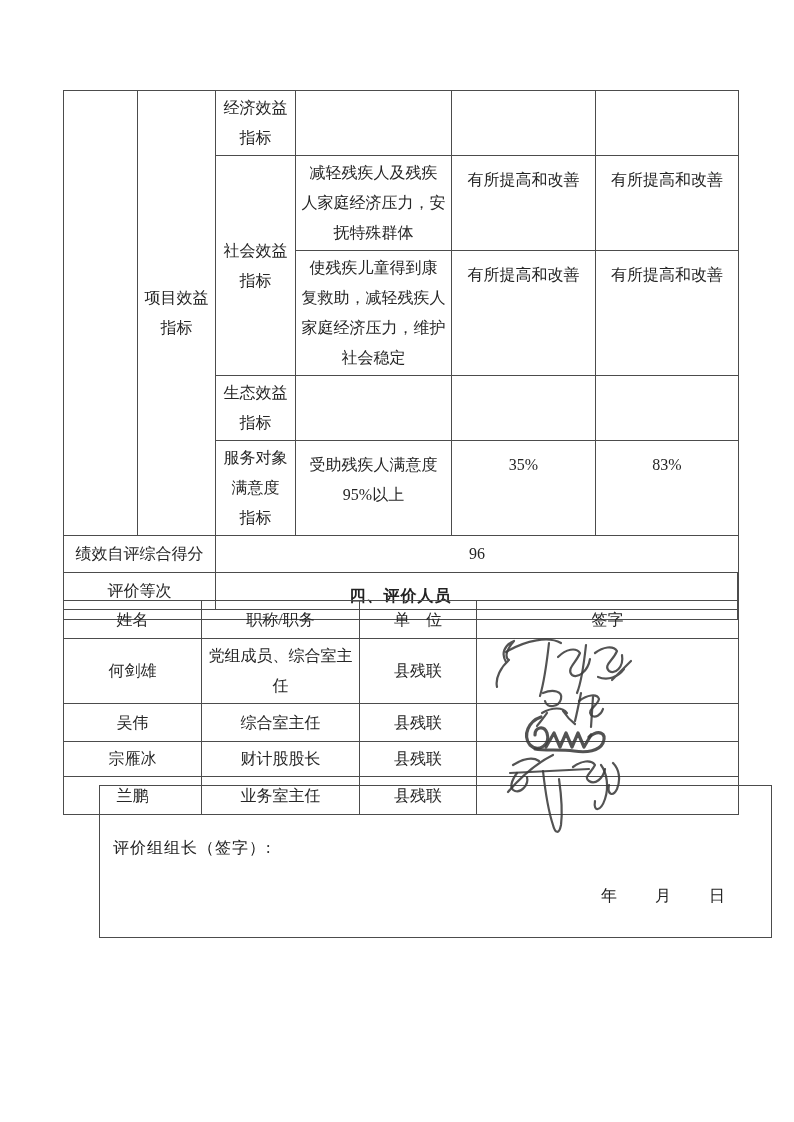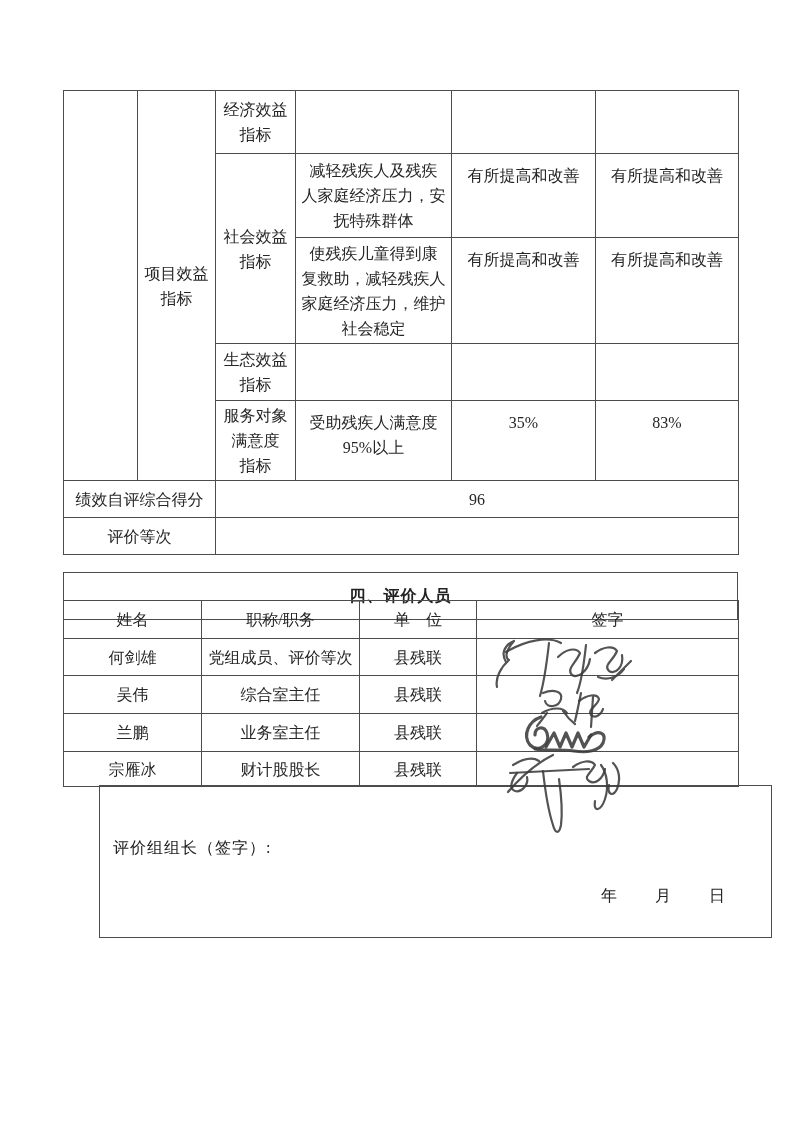--- a/index.html
+++ b/index.html
@@ -6,21 +6,21 @@
   .page{
     position:relative;width:794px;height:1122px;margin:0 auto;
     background:#ffffff;overflow:hidden;
     font-family:"Liberation Serif","DejaVu Serif",serif;
     color:#222222;
   }
   table{border-collapse:collapse;table-layout:fixed;position:absolute;}
   td{
     border:1px solid #4c4c4c;
     text-align:center;vertical-align:middle;
-    font-size:16px;line-height:25px;color:#262626;
+    font-size:16px;line-height:30px;color:#262626;
     padding:2px 4px;overflow:visible;
   }
   .pre{white-space:pre-line;}
   .vtop{vertical-align:top;padding-top:9px;}
   .title-row{
     position:absolute;left:63px;top:553px;width:673px;height:46px;
     border:1px solid #4c4c4c;
     display:flex;align-items:center;justify-content:center;
     font-size:16px;font-weight:bold;letter-spacing:1px;margin-top:19px;
   }
@@ -124,39 +124,39 @@
     </colgroup>
     <tbody>
         <tr style="height:38px">
       <td>姓名</td>
       <td>职称/职务</td>
       <td>单　位</td>
       <td>签字</td>
     </tr>
     <tr style="height:37px">
       <td>何剑雄</td>
-      <td>党组成员、评价等次</td>
+      <td>党组成员、综合室主任</td>
       <td>县残联</td>
       <td></td>
     </tr>
     <tr style="height:38px">
       <td>吴伟</td>
       <td>综合室主任</td>
       <td>县残联</td>
       <td></td>
     </tr>
+    <tr style="height:35px">
+      <td>宗雁冰</td>
+      <td>财计股股长</td>
+      <td>县残联</td>
+      <td></td>
+    </tr>
     <tr style="height:38px">
       <td>兰鹏</td>
       <td>业务室主任</td>
-      <td>县残联</td>
-      <td></td>
-    </tr>
-    <tr style="height:35px">
-      <td>宗雁冰</td>
-      <td>财计股股长</td>
       <td>县残联</td>
       <td></td>
     </tr>
   </tbody>
     </table>
 
   <div class="bottom-box">
     <div class="leader-label">评价组组长（签字）:</div>
     <div class="date-line">年　　月　　日</div>
   </div>

